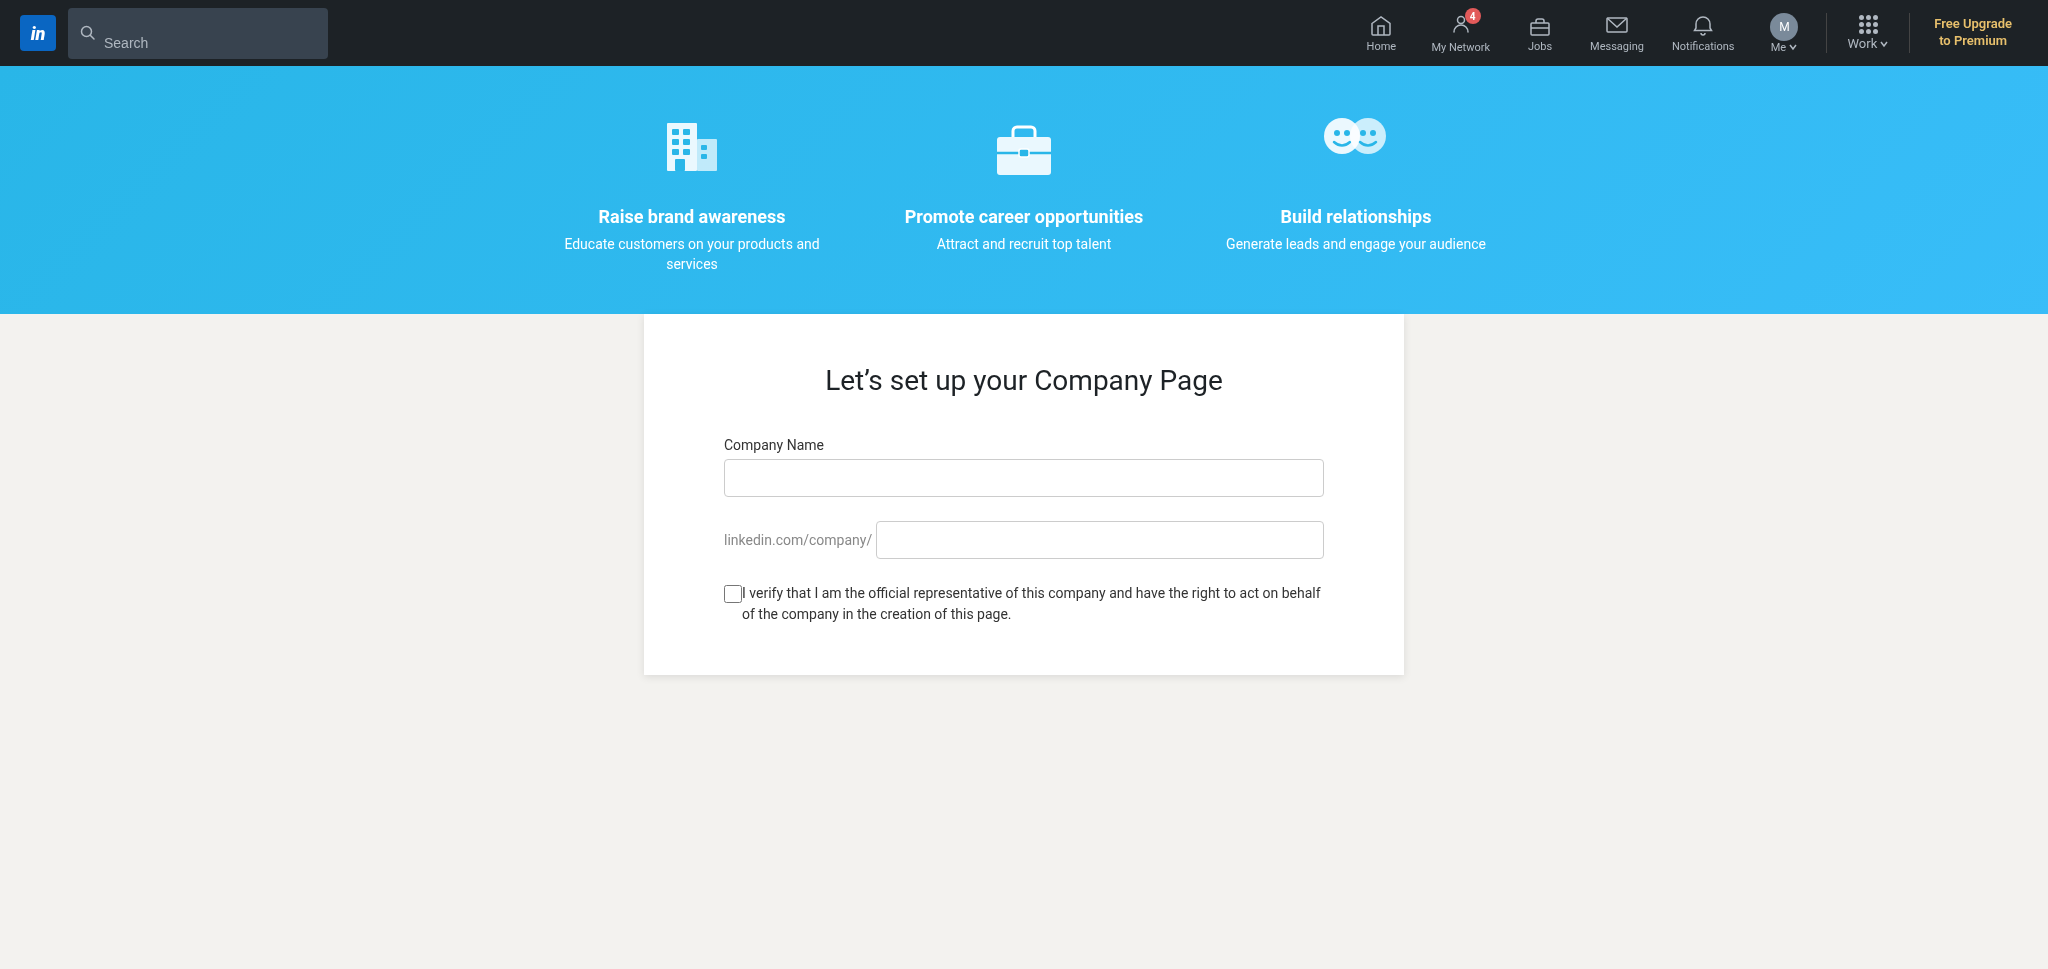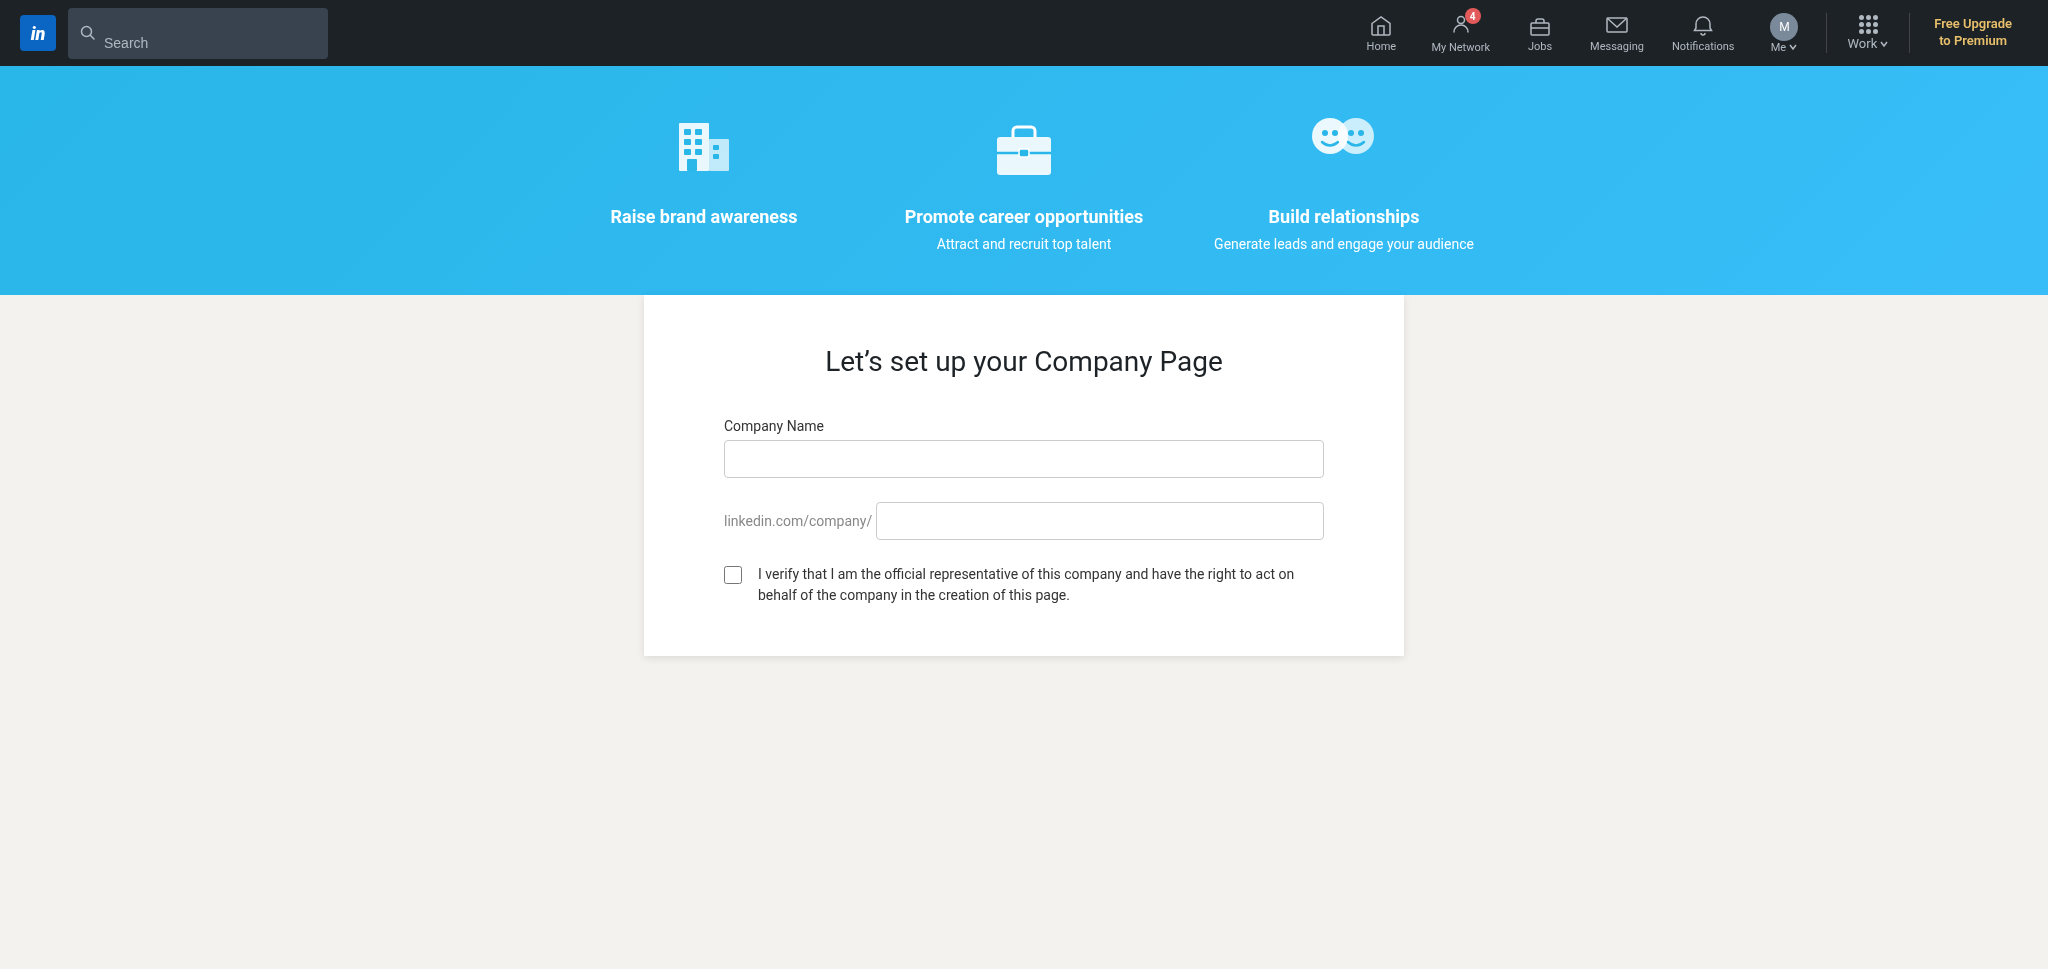--- a/index.html
+++ b/index.html
@@ -118,21 +118,21 @@
     }
     .dot { width: 5px; height: 5px; background: #b0b8c1; border-radius: 50%; }
 
     
     .hero {
       background: #38bdf8;
       background: linear-gradient(135deg, #29b6e8 0%, #38bdf8 100%);
       padding: 40px 0 60px;
       display: flex;
       justify-content: center;
-      gap: 0;
+      gap: 12px;
     }
     .hero-col {
       display: flex;
       flex-direction: column;
       align-items: center;
       text-align: center;
       width: 320px;
       padding: 0 20px;
     }
     .hero-icon { margin-bottom: 20px; height: 80px; display: flex; align-items: center; justify-content: center; }
@@ -223,21 +223,21 @@
       justify-content: center;
       font-size: 10px;
       color: #888;
       cursor: pointer;
       font-weight: 700;
     }
 
     .checkbox-row {
       display: flex;
       align-items: flex-start;
-      gap: 16px;
+      gap: 0;
       margin-top: 10px;
     }
     .checkbox-row input[type="checkbox"] {
       width: 18px;
       height: 18px;
       margin-top: 2px;
       flex-shrink: 0;
       cursor: pointer;
       accent-color: #0a66c2;
     }
@@ -363,20 +363,21 @@
         <rect x="15" y="38" width="7" height="6" rx="1" fill="#29b6e8"></rect>
         <rect x="26" y="38" width="7" height="6" rx="1" fill="#29b6e8"></rect>
 
         <rect x="18" y="48" width="10" height="12" rx="1" fill="#29b6e8"></rect>
 
         <rect x="44" y="34" width="6" height="5" rx="1" fill="#29b6e8"></rect>
         <rect x="44" y="43" width="6" height="5" rx="1" fill="#29b6e8"></rect>
       </svg>
     </div>
     <div class="hero-title">Raise brand awareness</div>
+    <div class="hero-desc">Educate customers on your products and services</div>
   </div>
 
   <div class="hero-col">
     <div class="hero-icon">
       <svg width="70" height="70" viewBox="0 0 70 70" fill="none">
 
         <rect x="8" y="26" width="54" height="38" rx="3" fill="white" fill-opacity="0.9"></rect>
         <path d="M24 26V20a4 4 0 014-4h14a4 4 0 014 4v6" stroke="white" stroke-width="3" fill="none"></path>
         <line x1="8" y1="42" x2="62" y2="42" stroke="#29b6e8" stroke-width="2.5"></line>
         <rect x="30" y="38" width="10" height="8" rx="2" fill="#29b6e8" stroke="white" stroke-width="1.5"></rect>

